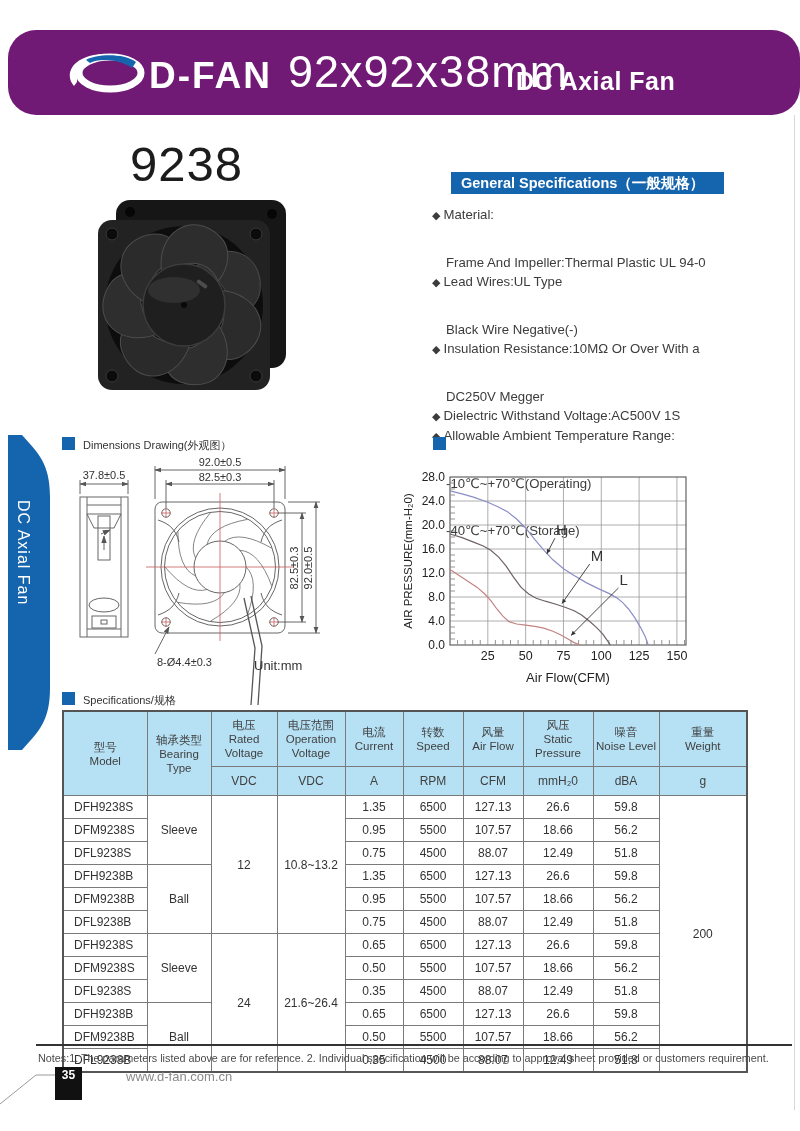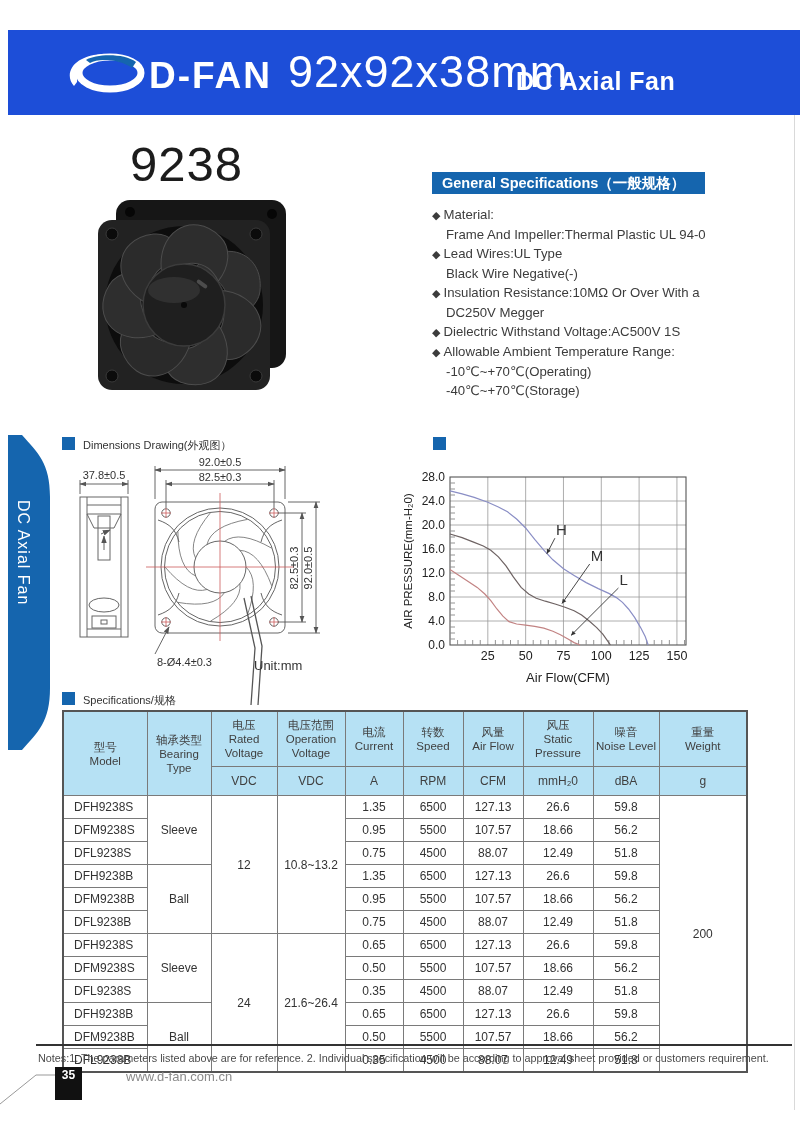--- a/index.html
+++ b/index.html
@@ -1,40 +1,40 @@
 <!DOCTYPE html>
 <html><head>
 <meta charset="utf-8">
 <style>
   html,body{margin:0;padding:0;background:#fff;}
   body{font-family:"Liberation Sans","DejaVu Sans",sans-serif;color:#333;}
   #page{position:relative;width:800px;height:1131px;background:#fff;overflow:hidden;}
 
   
-  .banner{position:absolute;left:8px;top:30px;width:792px;height:85px;background:#1d4ed8;}
+  .banner{position:absolute;left:8px;top:30px;width:792px;height:85px;background:#701a75;border-radius:28px;}
   .logo-wrap{position:absolute;left:58px;top:20px;width:80px;height:46px;}
   .logo-text{position:absolute;left:141px;top:25px;font-size:37px;font-weight:bold;color:#fff;letter-spacing:2px;font-style:normal;}
   .size-text{position:absolute;left:280px;top:16px;font-size:45px;font-weight:normal;color:#fff;letter-spacing:1px;}
   .type-text{position:absolute;left:508px;top:37px;font-size:25px;font-weight:bold;color:#fff;letter-spacing:0.5px;}
 
   
   .side-tab{position:absolute;left:8px;top:435px;width:42px;height:315px;}
   .side-label{position:absolute;left:14px;top:500px;writing-mode:vertical-rl;color:#fff;font-size:16px;letter-spacing:1px;}
 
   
   .model-title{position:absolute;left:130px;top:136px;font-size:49px;color:#1c1c1c;letter-spacing:1px;}
   .fan-photo{position:absolute;left:92px;top:198px;width:200px;height:196px;}
 
   
   .gs-panel{position:absolute;left:432px;top:172px;width:360px;}
-  .gs-header{width:263px;height:22px;background:#1565ae;color:#fff;font-size:14.5px;font-weight:bold;line-height:22px;padding-left:10px;}
+  .gs-header{width:263px;height:22px;background:#1565ae;color:#fff;font-size:14.5px;font-weight:bold;line-height:22px;padding-left:10px;margin-left:19px;}
   .gs-list{margin-top:11px;}
   .gs-line{font-size:13.2px;color:#3c3c3c;line-height:19px;white-space:nowrap;}
   .gs-line .diamond{font-size:11px;margin-right:3px;color:#3c3c3c;}
-  .gs-line.indent{padding-left:14px;}
+  .gs-line.indent{padding-left:14px;margin-top:28px;}
 
   
   .sec-title{position:absolute;font-size:11px;color:#333;font-weight:normal;}
   .sec-title .sq{display:inline-block;width:13px;height:13px;background:#1565ae;margin-right:8px;vertical-align:-1px;}
 
   
   .dims-svg{position:absolute;left:58px;top:458px;width:355px;height:247px;}
   .chart-svg{position:absolute;left:398px;top:458px;width:302px;height:232px;}
   svg text{font-family:"Liberation Sans","DejaVu Sans",sans-serif;}
 

